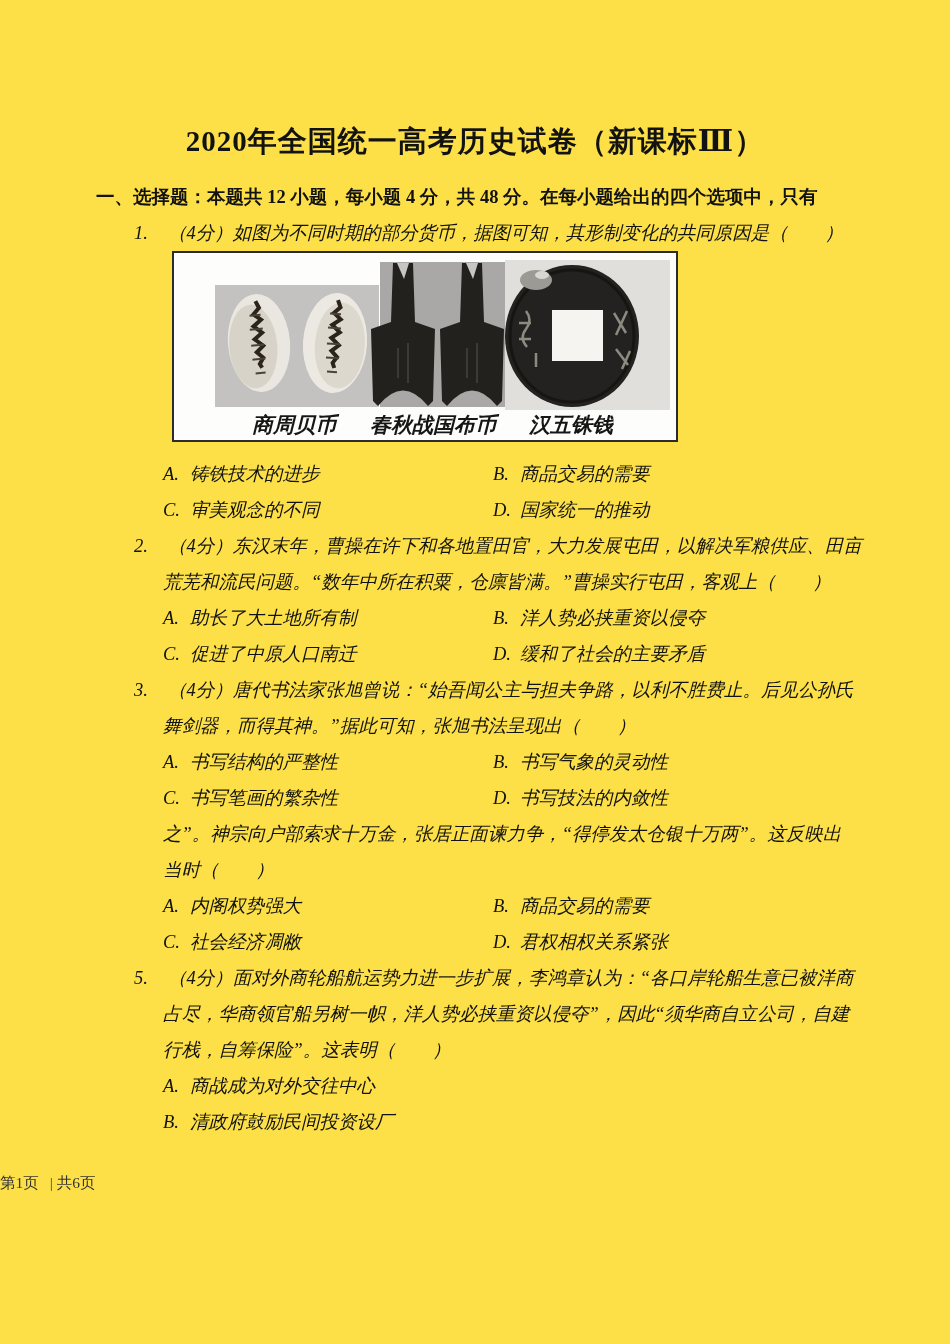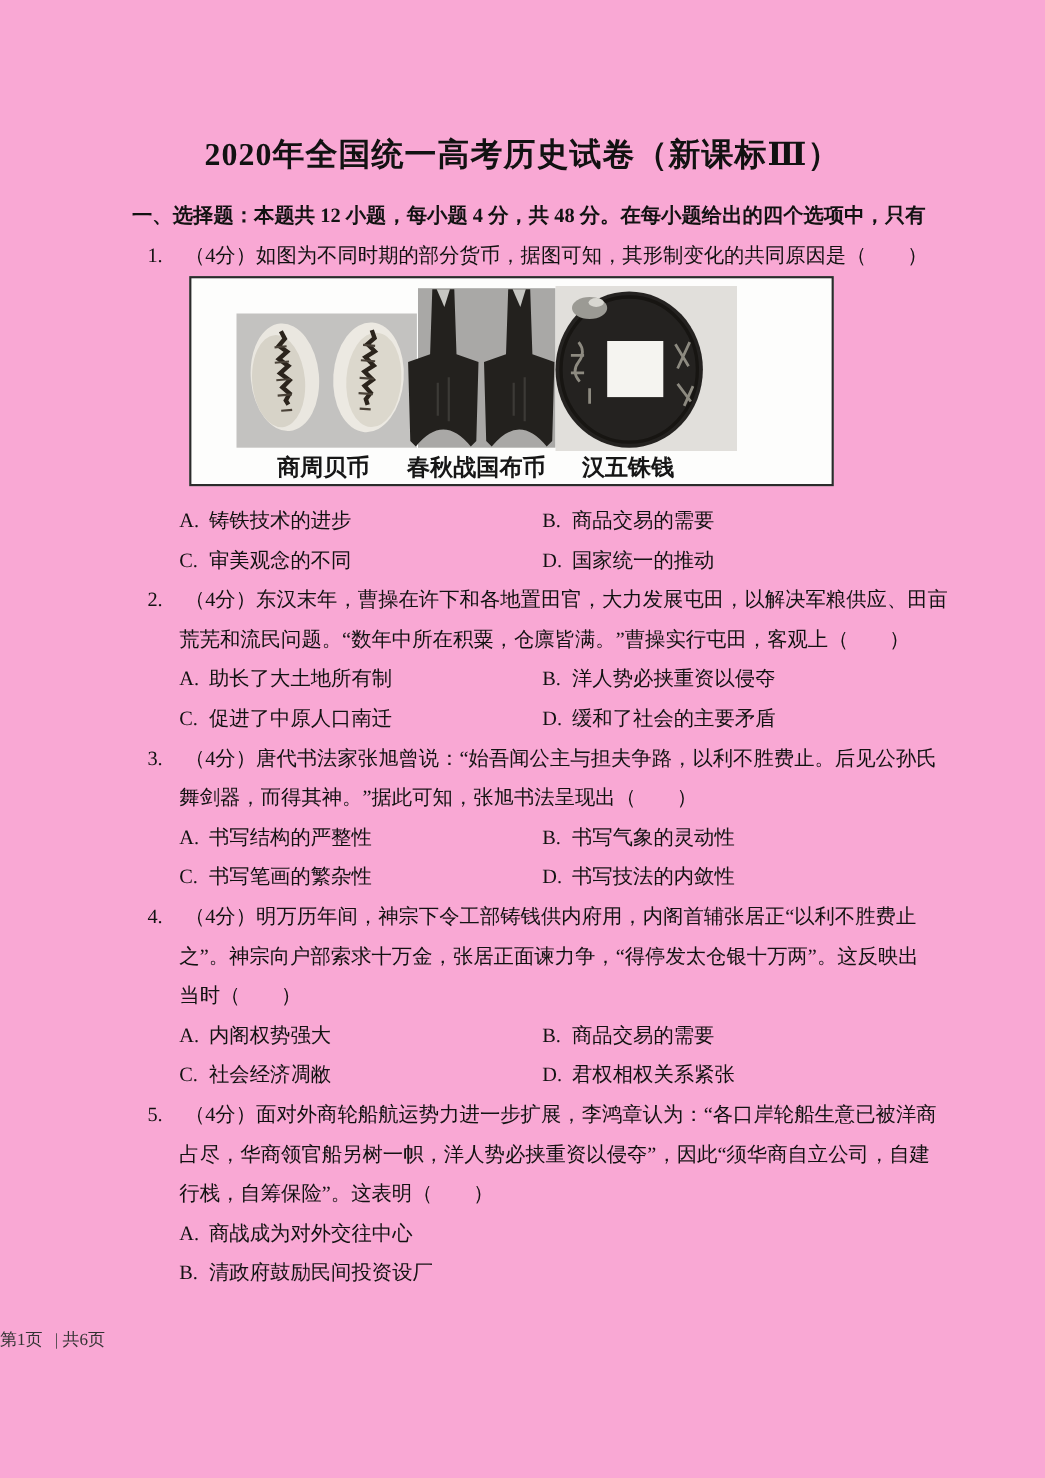--- a/index.html
+++ b/index.html
@@ -1,40 +1,40 @@
 <!DOCTYPE html>
 <html><head>
 <meta charset="utf-8">
 <style>
   html, body { margin:0; padding:0; background:#ffffff; }
   body {
     width:950px; height:1344px; overflow:hidden; position:relative;
     font-family:"Liberation Serif","DejaVu Serif",serif;
     color:#121212;
   }
-  .page { width:950px; height:1344px; position:relative; background:#f9a8d4; }
+  .page { width:950px; height:1344px; position:relative; background:#fde047; }
   .doc-title {
     padding-top:124px; text-align:center;
     font-size:29px; font-weight:700; line-height:34px; letter-spacing:1px;
     white-space:nowrap;
   }
   .sec-head {
-    margin:21px 0 0 120px; font-size:18.5px; font-weight:700;
+    margin:21px 0 0 96px; font-size:18.5px; font-weight:700;
     line-height:36px; white-space:nowrap;
   }
-  .content { margin-left:134px; font-size:18.5px; }
+  .content { margin-left:134px; font-size:18.5px;font-style:italic; }
   .line { height:36px; line-height:36px; white-space:nowrap; }
   .qnum { display:inline-block; width:34px; }
   .wrap  { padding-left:29px; }
   .opt-row { padding-left:29px; }
   .opt { white-space:nowrap; }
   .opt-a { display:inline-block; width:330px; }
   .olabel { display:inline-block; width:27px; }
   .figure {
-    box-sizing:border-box; width:586px; height:191px;
+    box-sizing:border-box; width:506px; height:191px;
     border:2px solid #2b2b2b; margin:0 0 14px 38px; background:#fdfdfc;
   }
   .footer {
     margin-top:32px; text-align:left;
     font-size:15.5px; line-height:22px; color:#333333; white-space:nowrap;
   }
   .footer .sep { display:inline-block; margin:0 4px 0 11px; color:#444; }
   svg text { font-family:"Liberation Sans","DejaVu Sans",sans-serif; }
 </style>
 </head>
@@ -126,23 +126,20 @@
       <div class="line wrap">舞剑器，而得其神。”据此可知，张旭书法呈现出（　　）</div>
       <div class="line opt-row">
         <span class="opt opt-a"><span class="olabel">A.</span><span>书写结构的严整性</span></span><span class="opt"><span class="olabel">B.</span><span>书写气象的灵动性</span></span>
       </div>
       <div class="line opt-row">
         <span class="opt opt-a"><span class="olabel">C.</span><span>书写笔画的繁杂性</span></span><span class="opt"><span class="olabel">D.</span><span>书写技法的内敛性</span></span>
       </div>
     </div>
 
     <div>
-      <div class="line">
-        <span class="qnum">4.</span><span>（4分）明万历年间，神宗下令工部铸钱供内府用，内阁首辅张居正“以利不胜费止</span>
-      </div>
       <div class="line wrap">之”。神宗向户部索求十万金，张居正面谏力争，“得停发太仓银十万两”。这反映出</div>
       <div class="line wrap">当时（　　）</div>
       <div class="line opt-row">
         <span class="opt opt-a"><span class="olabel">A.</span><span>内阁权势强大</span></span><span class="opt"><span class="olabel">B.</span><span>商品交易的需要</span></span>
       </div>
       <div class="line opt-row">
         <span class="opt opt-a"><span class="olabel">C.</span><span>社会经济凋敝</span></span><span class="opt"><span class="olabel">D.</span><span>君权相权关系紧张</span></span>
       </div>
     </div>
 

